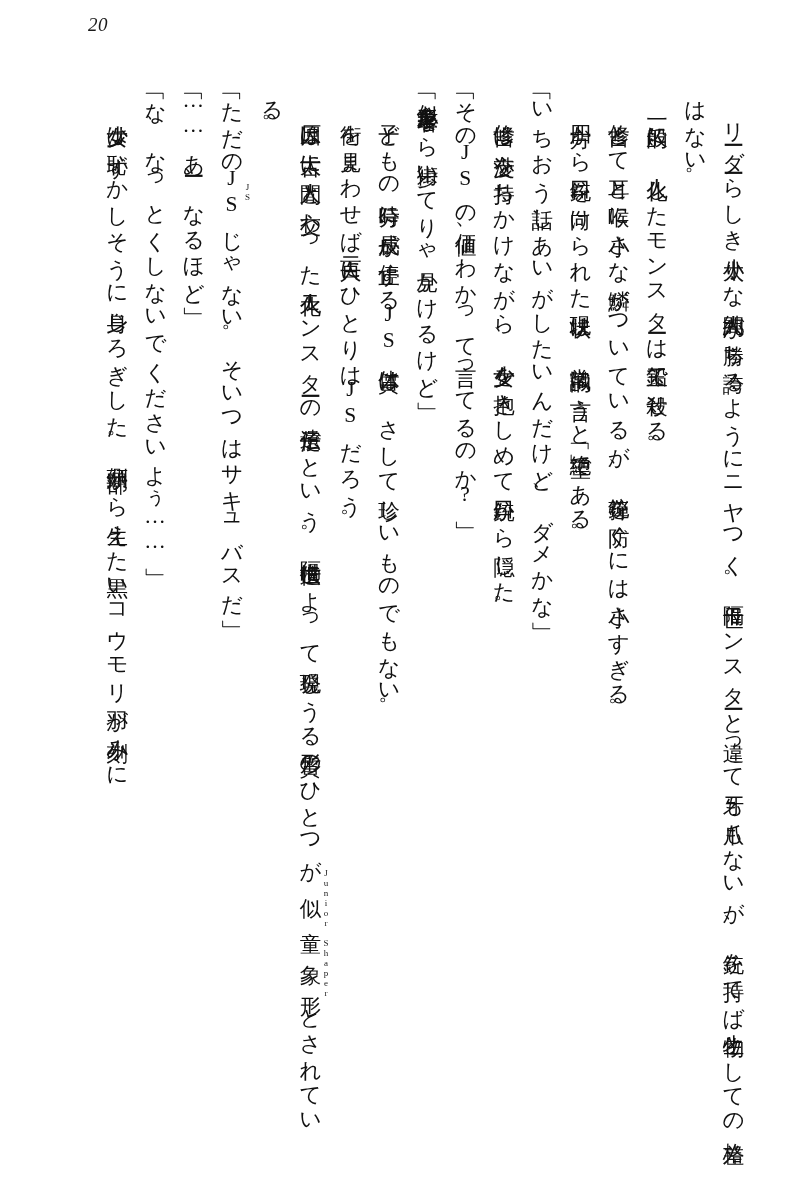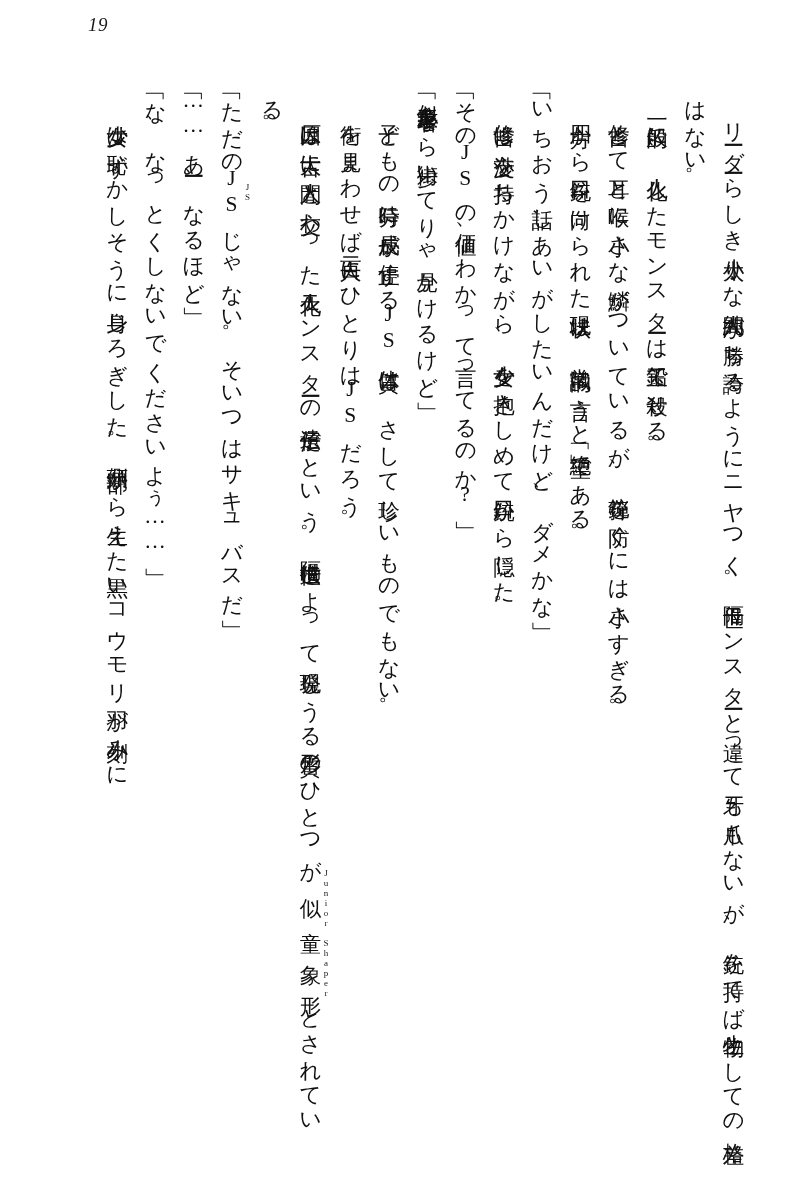--- a/index.html
+++ b/index.html
@@ -63,21 +63,21 @@
     font-size: 9px;
     letter-spacing: 0px;
     font-family: "Liberation Serif", serif;
     line-height: 1;
     color: #222;
   }
 </style>
 </head>
 <body>
 
-<div class="page-number">19</div>
+<div class="page-number">20</div>
 
 <div class="vtext-block">
   <p class="indent">リーダーらしき小太りな純人間が勝ち誇るようにニヤつく。隔世モンスターと違って牙も爪もないが、銃を持てば生物としての格差はない。</p>
   <p class="indent">一般的に、人化したモンスターは鉛玉で殺せる。</p>
   <p class="indent">修吉とて耳と喉に小さな鱗がついているが、銃弾を防ぐには小さすぎる。</p>
   <p class="indent">四方から銃口を向けられた現状は、常識的に言うと「絶望」である。</p>
   <p>「いちおう話しあいがしたいんだけど、ダメかな」</p>
   <p class="indent">修吉は交渉を持ちかけながら、少女を抱きしめて銃口から隠した。</p>
   <p>「そのJSの価値、わかって言ってるのか?」</p>
   <p>「似童象形者なら街歩いてりゃ見かけるけど」</p>

